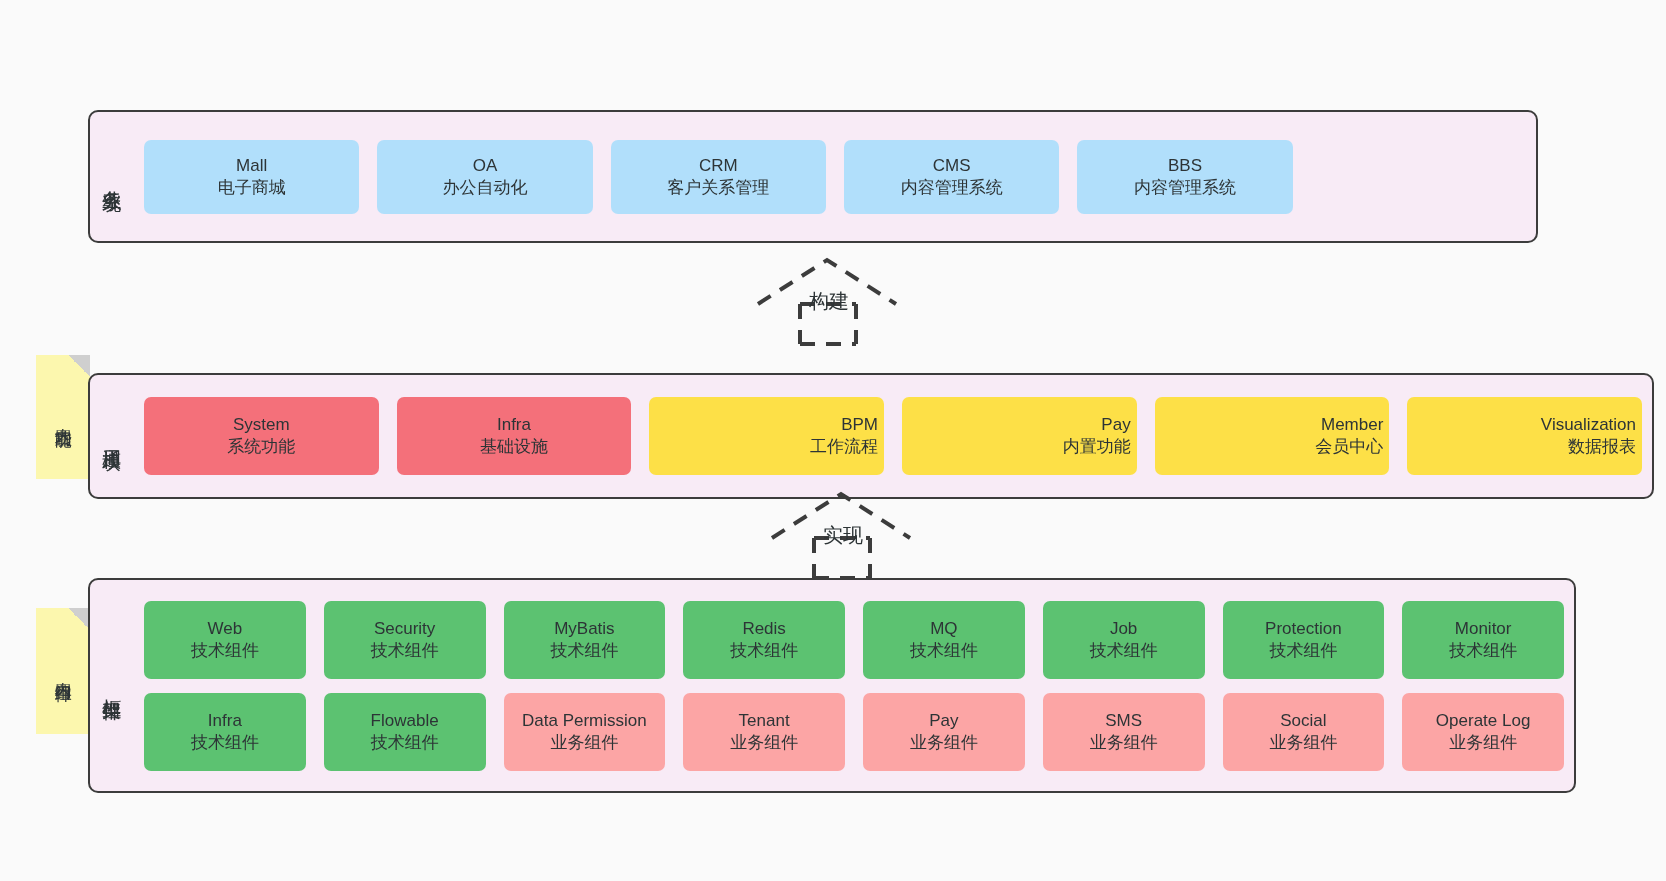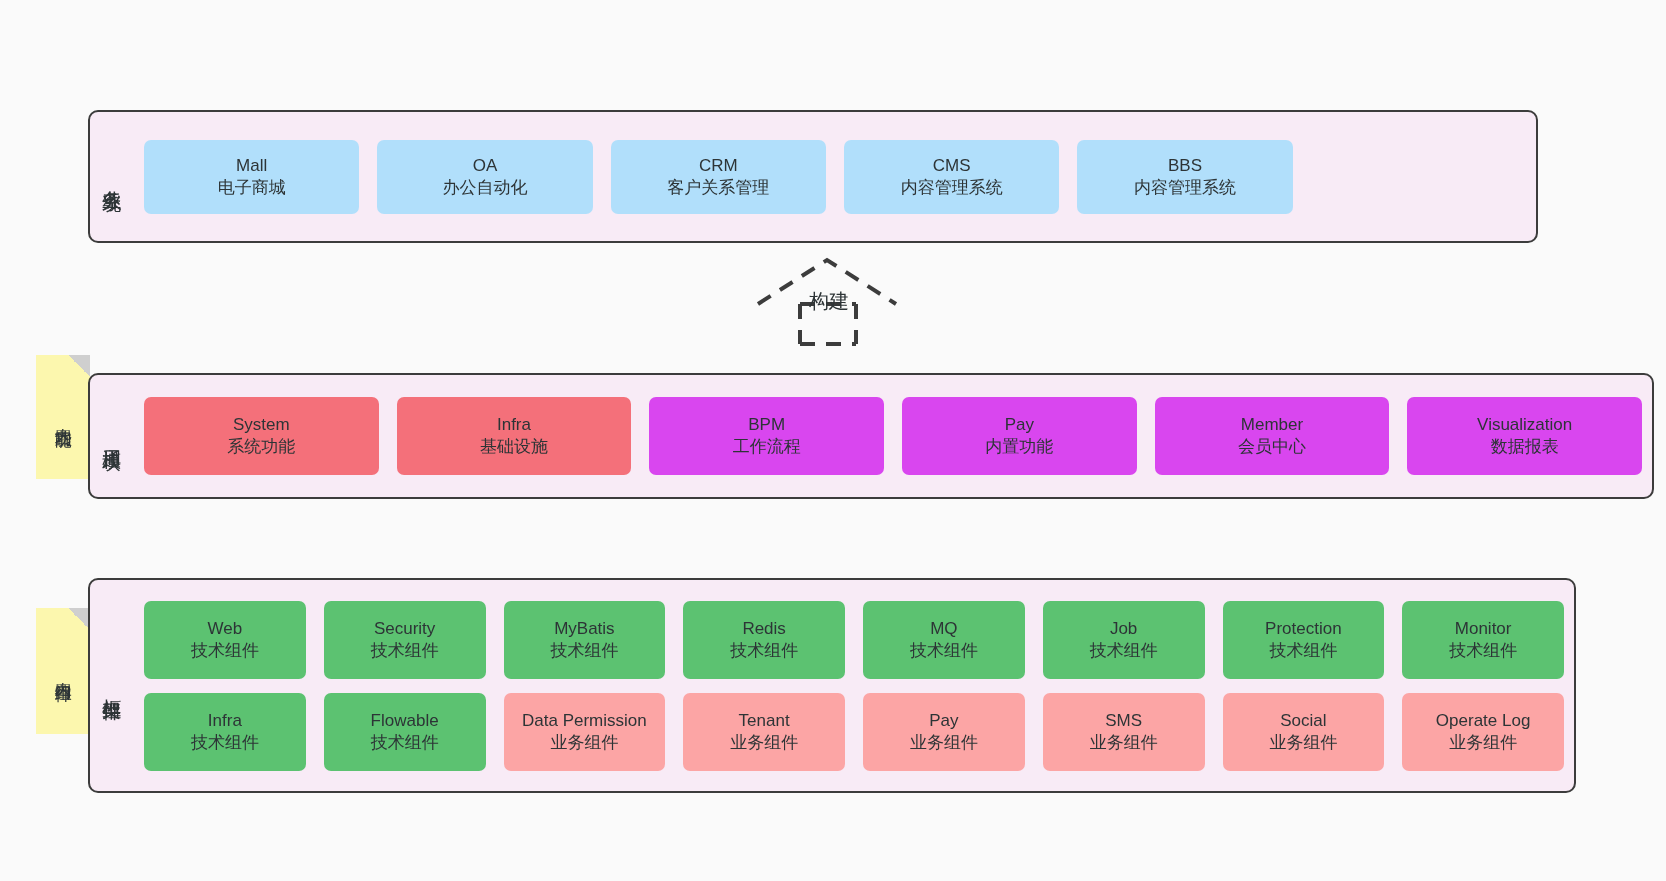--- a/index.html
+++ b/index.html
@@ -71,21 +71,21 @@
     line-height: 1.28;
     color: #2d3436;
     box-sizing: border-box;
     padding: 4px 6px;
   }
   .box .ln { display: block; }
   .box .ln1 { white-space: normal; }
 
   .box.blue      { background: #b1dffb; }
   .box.red       { background: #f4707a; }
-  .box.pink      { background: #d946ef; }
+  .box.pink      { background: #fde047; align-items: flex-end; }
   .box.green     { background: #5cc271; }
   .box.lightgreen{ background: #fca5a5; }
 
   
   #layer-business { left: 88px;  top: 110px; width: 1450px; height: 133px; }
   #layer-common   { left: 88px;  top: 348px; width: 1566px; height: 126px; margin-top: 25px; }
   #layer-framework{ left: 88px;  top: 578px; width: 1488px; height: 215px; }
 
   #layer-business .layer-grid {
     grid-template-columns: repeat(6, 1fr);
@@ -237,20 +237,27 @@
 
         <div class="box pink">
           <span class="ln ln1">Visualization</span>
           <span class="ln ln2">数据报表</span>
         </div>
 
       </div>
     </div>
   </div>
 
+  <div class="connector" id="connector-implement">
+    <svg width="152" height="88" viewBox="0 0 152 88" aria-hidden="true">
+      <path d="M6 48 L75 4 L144 48" fill="none" stroke="#3c3c3c" stroke-width="4" stroke-dasharray="15 11" stroke-linecap="butt"></path>
+      <path d="M48 48 L48 88 M104 48 L104 88 M48 88 L104 88 M48 48 L104 48" fill="none" stroke="#3c3c3c" stroke-width="4" stroke-dasharray="15 11"></path>
+    </svg>
+    <span class="connector-label">实现</span>
+  </div>
 
   <div class="note" id="note-builtin-component">
     <span>内置组件</span>
   </div>
 
   <div class="layer" id="layer-framework">
     <div class="layer-title">框架组件</div>
     <div class="layer-body">
       <div class="layer-grid">
 

